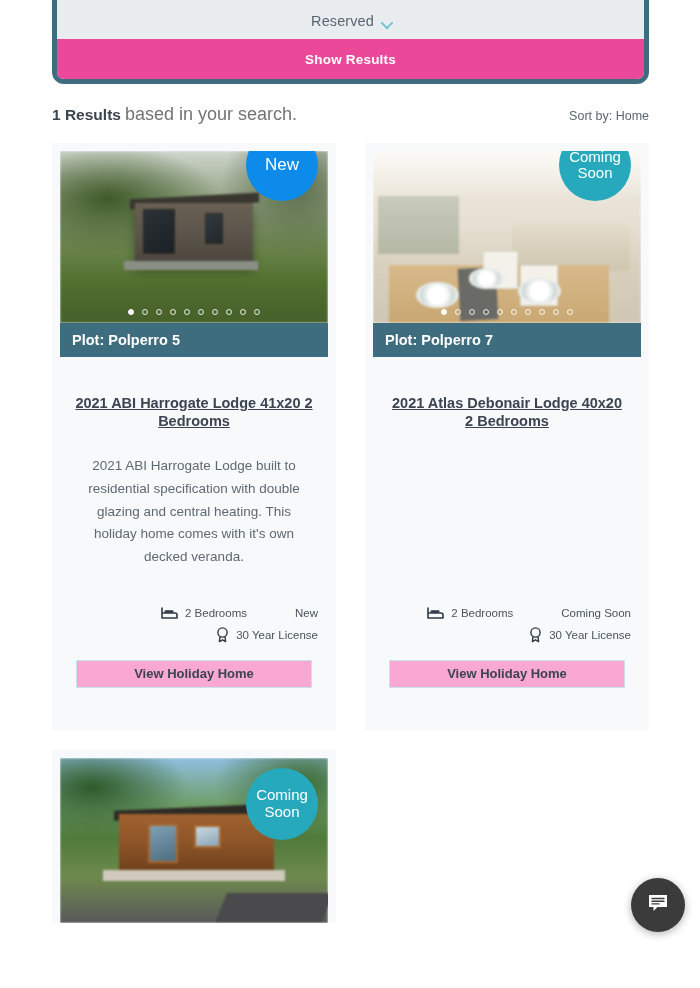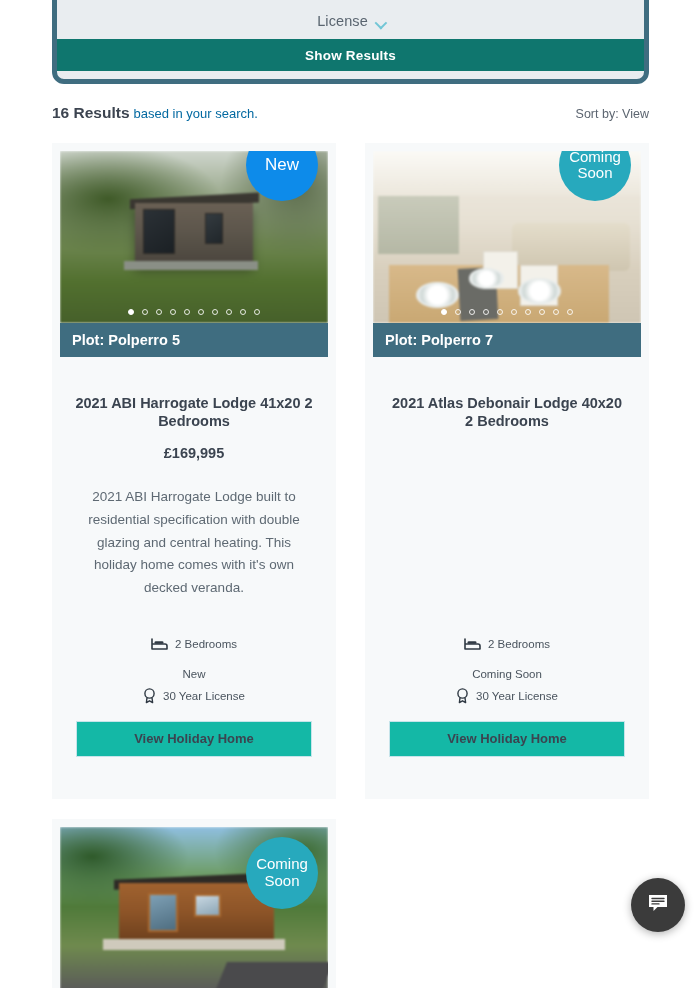--- a/index.html
+++ b/index.html
@@ -29,34 +29,34 @@
     font-size: 14.5px; color: #5a6570; letter-spacing: .1px;
   }
   .chev {
     display: inline-block; margin-left: 7px;
     width: 9px; height: 9px;
     border-right: 2px solid #72c6d6; border-bottom: 2px solid #72c6d6;
     transform: rotate(45deg) translateY(-2px);
     vertical-align: middle;
   }
   .show-results {
-    height: 32px; background: #0f766e;
+    height: 40px; background: #ec4899;
     display: flex; align-items: center; justify-content: center;
     color: #ffffff; font-size: 13.5px; font-weight: bold;
     letter-spacing: .2px; cursor: pointer;
   }
 
   
   .results-bar {
     position: absolute; left: 52px; top: 104px;
     width: 597px; display: flex; align-items: baseline;
     justify-content: space-between;
   }
   .results-count { font-size: 15.5px; font-weight: bold; color: #3c4450; }
-  .results-sub { font-size: 13px; color: #0369a1; margin-left: 4px; font-weight: normal; }
+  .results-sub { font-size: 18px; color: #737373; margin-left: 4px; font-weight: normal; }
   .sort-by { font-size: 12.5px; color: #5c6570; cursor: pointer; }
 
   
   .grid {
     position: absolute; left: 52px; top: 143px;
     width: 597px;
     display: flex; flex-wrap: wrap; gap: 20px 29px;
   }
   .card {
     width: 284px; background: #f7f9fa;
@@ -225,41 +225,41 @@
   .dot.active { background: #ffffff; border-color: #ffffff; }
 
   .plot-bar {
     margin-top: 0; height: 34px; background: #3f6d80;
     display: flex; align-items: center; padding-left: 12px;
     color: #ffffff; font-size: 14.5px; font-weight: bold;
   }
 
   .card-body { padding: 38px 14px 0 14px; text-align: center; flex: 1; }
   .title {
-    font-size: 14.5px; color: #3b4450; font-weight: bold; line-height: 1.22;
+    font-size: 14.5px; color: #3b4450; font-weight: bold; line-height: 1.22; text-decoration: underline;
   }
   .price {
     font-size: 14.5px; color: #3b4450; font-weight: bold; margin-top: 15px;
   }
   .desc {
     margin-top: 25px; font-size: 13.5px; color: #5e6973; line-height: 1.68;
   }
 
   .specs { margin-top: 38px; padding: 0 10px 0 10px; }
   .spec-row {
     display: flex; align-items: center; justify-content: flex-end;
-    gap: 9px; font-size: 11.5px; color: #4a545e; margin-bottom: 8px; flex-direction: column;
+    gap: 9px; font-size: 11.5px; color: #4a545e; margin-bottom: 8px;
   }
   .spec-row .gap { width: 30px; }
   .spec-item { display: flex; align-items: center; gap: 7px; }
   .icon { display: inline-flex; align-items: center; }
 
   .view-btn {
-    margin: 17px 6px 0 6px; height: 36px;
-    border: 1px solid #c6e4ea; background: #14b8a6;
+    margin: 17px 6px 0 6px; height: 28px;
+    border: 1px solid #c6e4ea; background: #f9a8d4;
     display: flex; align-items: center; justify-content: center;
     font-size: 13px; font-weight: bold; color: #3b4450;
     cursor: pointer; font-family: "Liberation Sans", sans-serif;
   }
   .card-foot { height: 42px; }
 
   
   .chat {
     position: absolute; right: 15px; bottom: 56px;
     width: 54px; height: 54px; border-radius: 50%;
@@ -267,31 +267,31 @@
     box-shadow: 0 2px 8px rgba(0,0,0,.3); cursor: pointer; z-index: 50;
   }
 </style>
 </head>
 <body>
 
 <div class="page">
 
   <div class="filter-panel">
     <div class="filter-row">
-      <span class="filter-label">License</span>
+      <span class="filter-label">Reserved</span>
         <span class="chev"></span>
     </div>
     <div class="show-results">Show Results</div>
   </div>
 
   <div class="results-bar">
     <div class="results-count">
-      <span>16 Results</span><span class="results-sub">based in your search.</span>
+      <span>1 Results</span><span class="results-sub">based in your search.</span>
     </div>
-    <div class="sort-by">Sort by: View</div>
+    <div class="sort-by">Sort by: Home</div>
   </div>
 
   <div class="grid">
 
     <div class="card">
       <div class="media">
         <div class="photo ph1 blur">
           <div class="roof"></div>
             <div class="lodge"></div>
           <div class="glass"></div>
@@ -308,21 +308,20 @@
           <span class="dot"></span>
           <span class="dot"></span>
           <span class="dot"></span>
           <span class="dot"></span>
           <span class="dot"></span>
         </div>
       </div>
       <div class="plot-bar">Plot: Polperro 5</div>
       <div class="card-body">
         <div class="title">2021 ABI Harrogate Lodge 41x20 2 Bedrooms</div>
-        <div class="price">£169,995</div>
         <div class="desc">2021 ABI Harrogate Lodge built to residential specification with double glazing and central heating. This holiday home comes with it's own decked veranda.</div>
       </div>
       <div class="specs">
         <div class="spec-row">
           <span class="spec-item">
             <span class="icon">
               <svg width="17" height="12" viewBox="0 0 17 12">
                   <path d="M1 1v10M1 6h13a2 2 0 0 1 2 2v3M1 11h15" stroke="#2f3943" stroke-width="1.6" fill="none" stroke-linecap="round"></path>
                   <rect x="3.5" y="3.2" width="9" height="2.6" rx="1.3" fill="#2f3943"></rect>
                 </svg>

